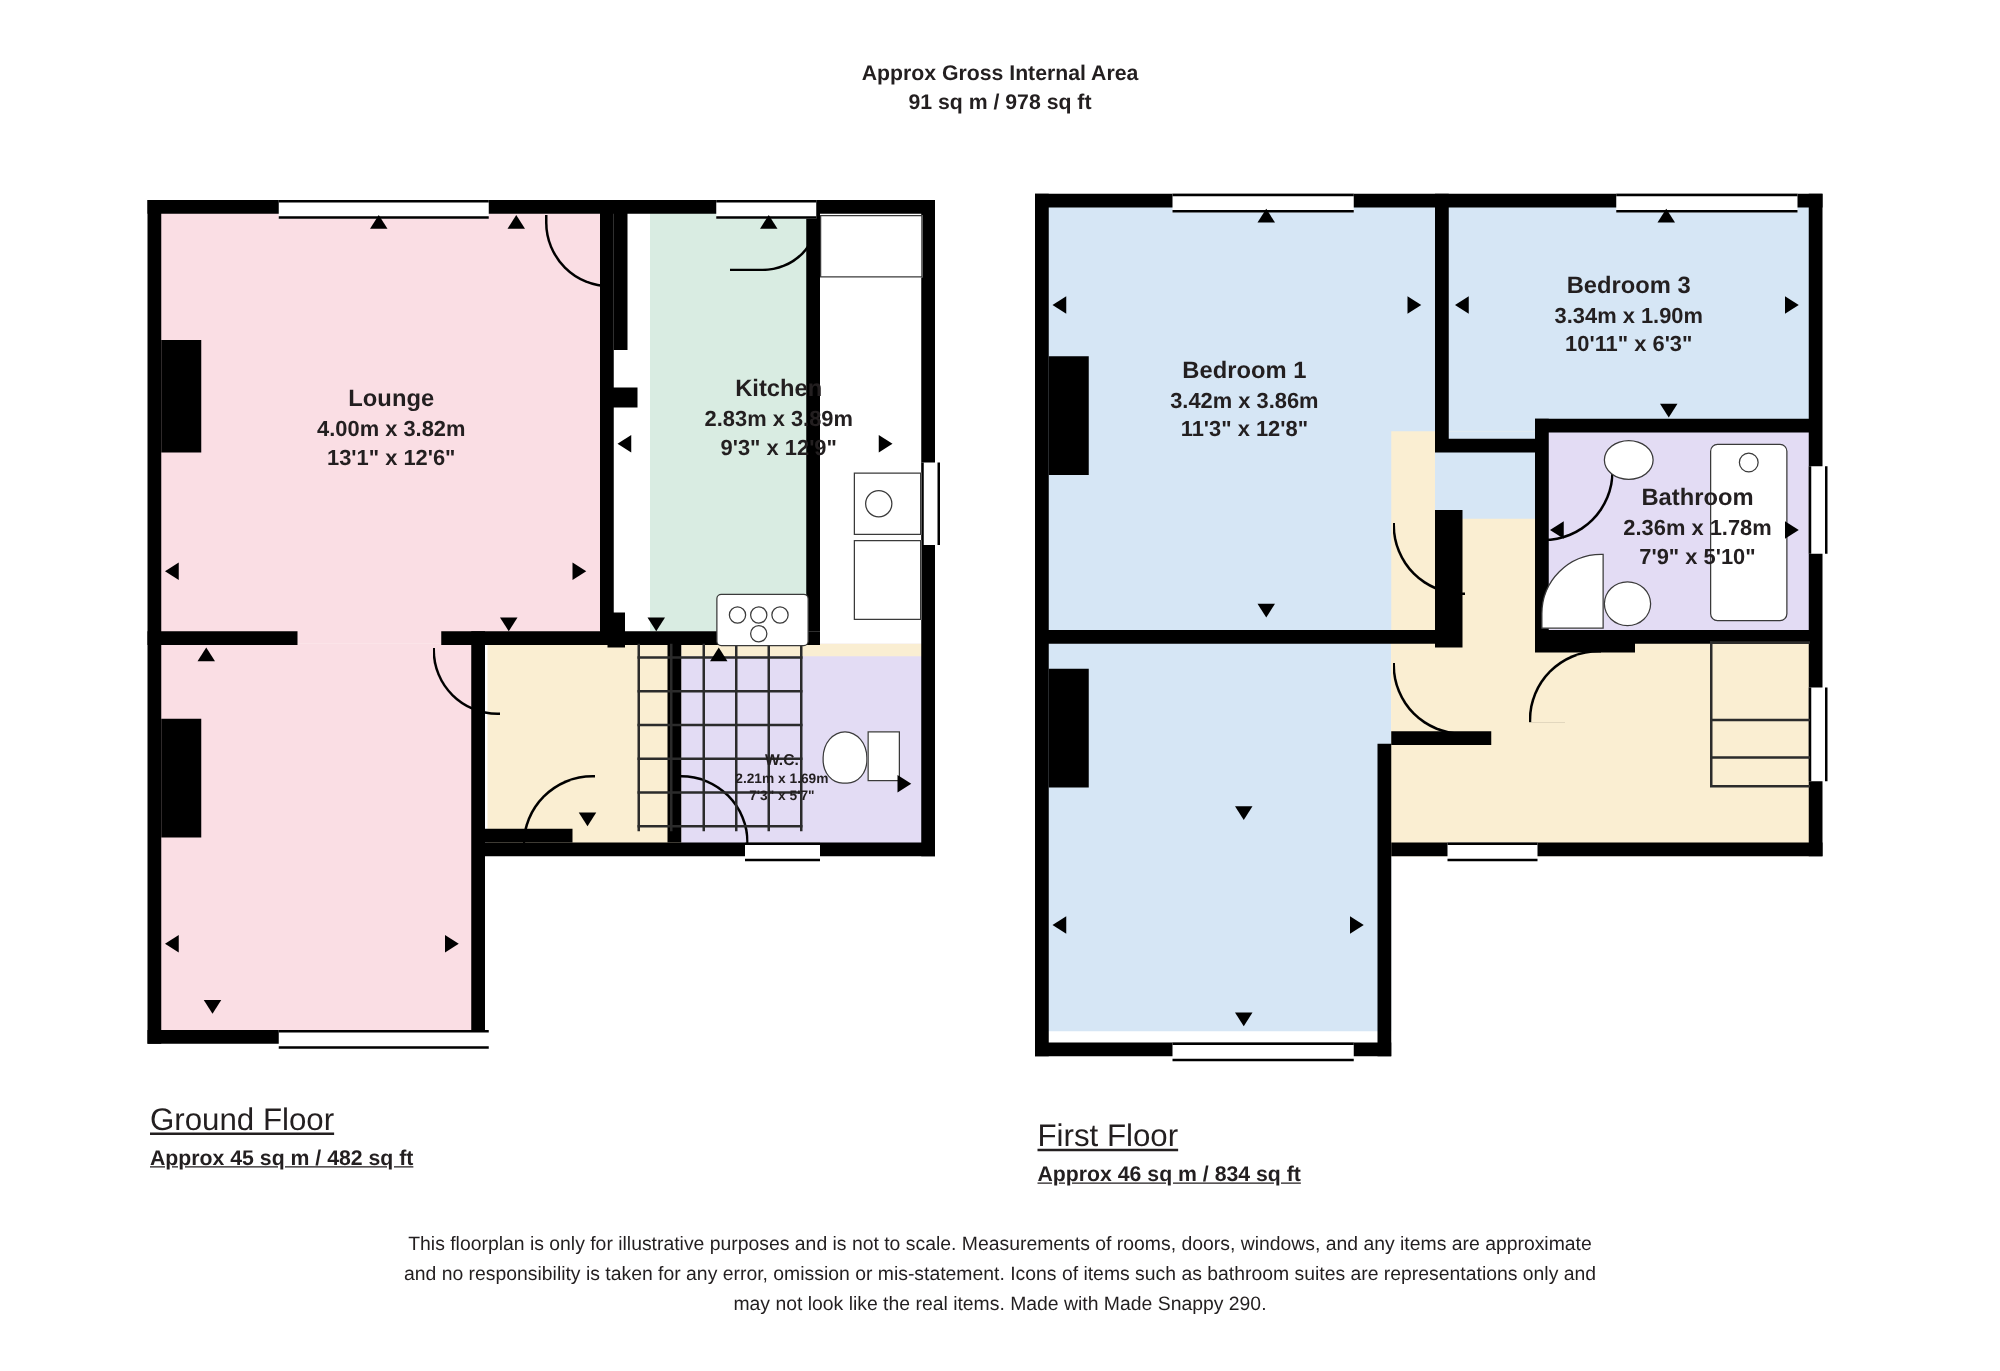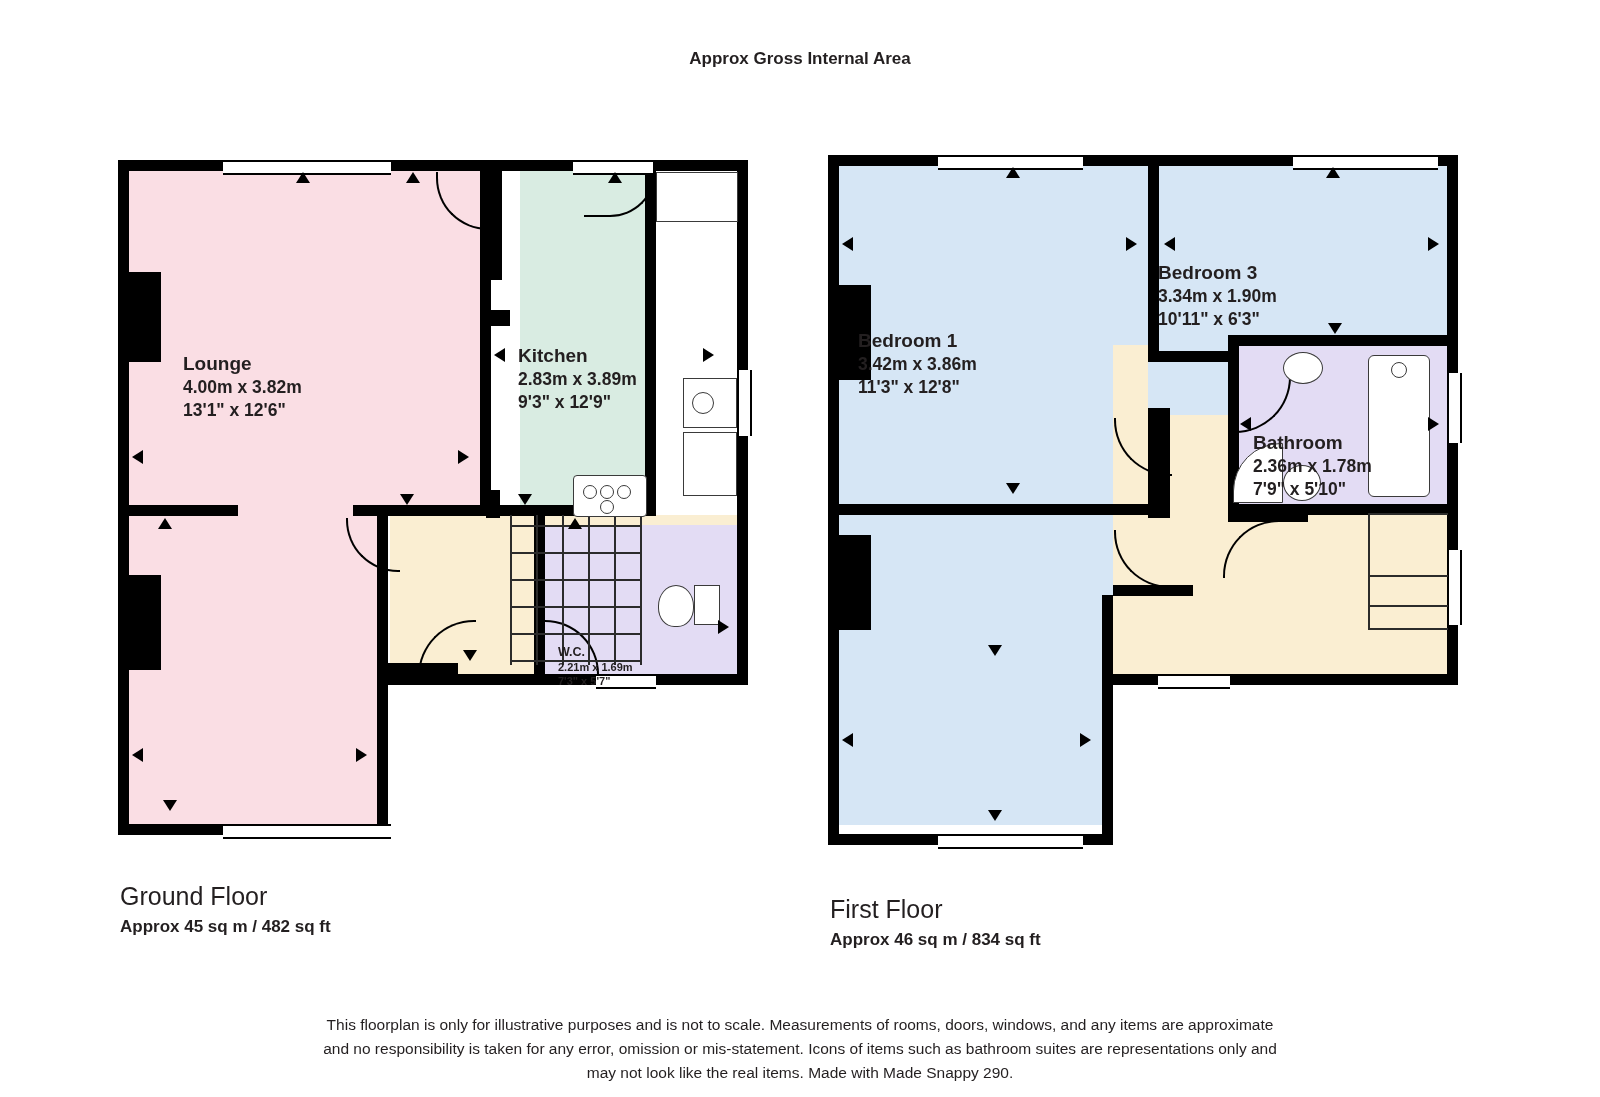--- a/index.html
+++ b/index.html
@@ -8,52 +8,53 @@
     font-family:"Liberation Sans", sans-serif;color:#231f20;
     position:relative;overflow:hidden;
   }
   .hdr{position:absolute;top:47px;left:0;width:1600px;text-align:center;}
   .hdr .l1{font-size:17px;font-weight:bold;line-height:23px;}
   .hdr .l2{font-size:17px;font-weight:bold;line-height:23px;}
 
   .plan{position:absolute;}
   .wall{position:absolute;background:#000000;}
   .room{position:absolute;}
-  .lbl{position:absolute;text-align:left;line-height:1.28;margin-top:44px;}
+  .lbl{position:absolute;text-align:center;line-height:1.28;}
   .lbl .nm{font-size:19px;font-weight:bold;}
   .lbl .d1,.lbl .d2{font-size:17.5px;font-weight:bold;}
   .lbl.small .nm{font-size:12.5px;}
   .lbl.small .d1,.lbl.small .d2{font-size:11px;}
 
   .win{position:absolute;background:#ffffff;border-top:2px solid #000;border-bottom:2px solid #000;}
   .winv{position:absolute;background:#ffffff;border-left:2px solid #000;border-right:2px solid #000;}
 
   .arrow{position:absolute;width:0;height:0;}
   .ar-l{border-top:7px solid transparent;border-bottom:7px solid transparent;border-right:11px solid #000;}
   .ar-r{border-top:7px solid transparent;border-bottom:7px solid transparent;border-left:11px solid #000;}
   .ar-u{border-left:7px solid transparent;border-right:7px solid transparent;border-bottom:11px solid #000;}
   .ar-d{border-left:7px solid transparent;border-right:7px solid transparent;border-top:11px solid #000;}
 
   .door{position:absolute;border:2px solid #000;border-radius:0;background:transparent;}
 
-  .floorttl{position:absolute;}
+  .floorttl{position:absolute;text-decoration:underline;}
   .floorttl .t{font-size:25px;line-height:32px;}
   .floorttl .s{font-size:17px;font-weight:bold;line-height:30px;}
 
-  .disc{position:absolute;top:984px;left:0;width:1600px;text-align:center;font-size:15.5px;line-height:24px;color:#231f20;margin-top:29px;}
+  .disc{position:absolute;top:984px;left:0;width:1600px;text-align:center;font-size:15.5px;line-height:24px;color:#231f20;}
 
   .fix{position:absolute;border:1.6px solid #3a3a3a;background:#ffffff;}
   .fixr{position:absolute;border:1.6px solid #3a3a3a;background:#ffffff;border-radius:50%;}
   .stairline{position:absolute;background:#2b2b2b;}
 </style>
 </head>
 <body>
 
 <div class="hdr">
   <div class="l1">Approx Gross Internal Area</div>
+  <div class="l2">91 sq m / 978 sq ft</div>
 </div>
 
 <div class="plan" id="ground-plan" style="left:118px;top:160px;width:640px;height:675px;">
 
   <div class="room" style="left:10px;top:10px;width:362px;height:345px;background:#fadee4;"></div>
   <div class="room" style="left:10px;top:355px;width:260px;height:310px;background:#fadee4;"></div>
   <div class="room" style="left:372px;top:10px;width:164px;height:335px;background:#d9ece2;"></div>
   <div class="room" style="left:372px;top:10px;width:30px;height:335px;background:#ffffff;"></div>
   <div class="room" style="left:536px;top:10px;width:90px;height:335px;background:#ffffff;"></div>
   <div class="room" style="left:272px;top:355px;width:150px;height:168px;background:#faeed2;"></div>

